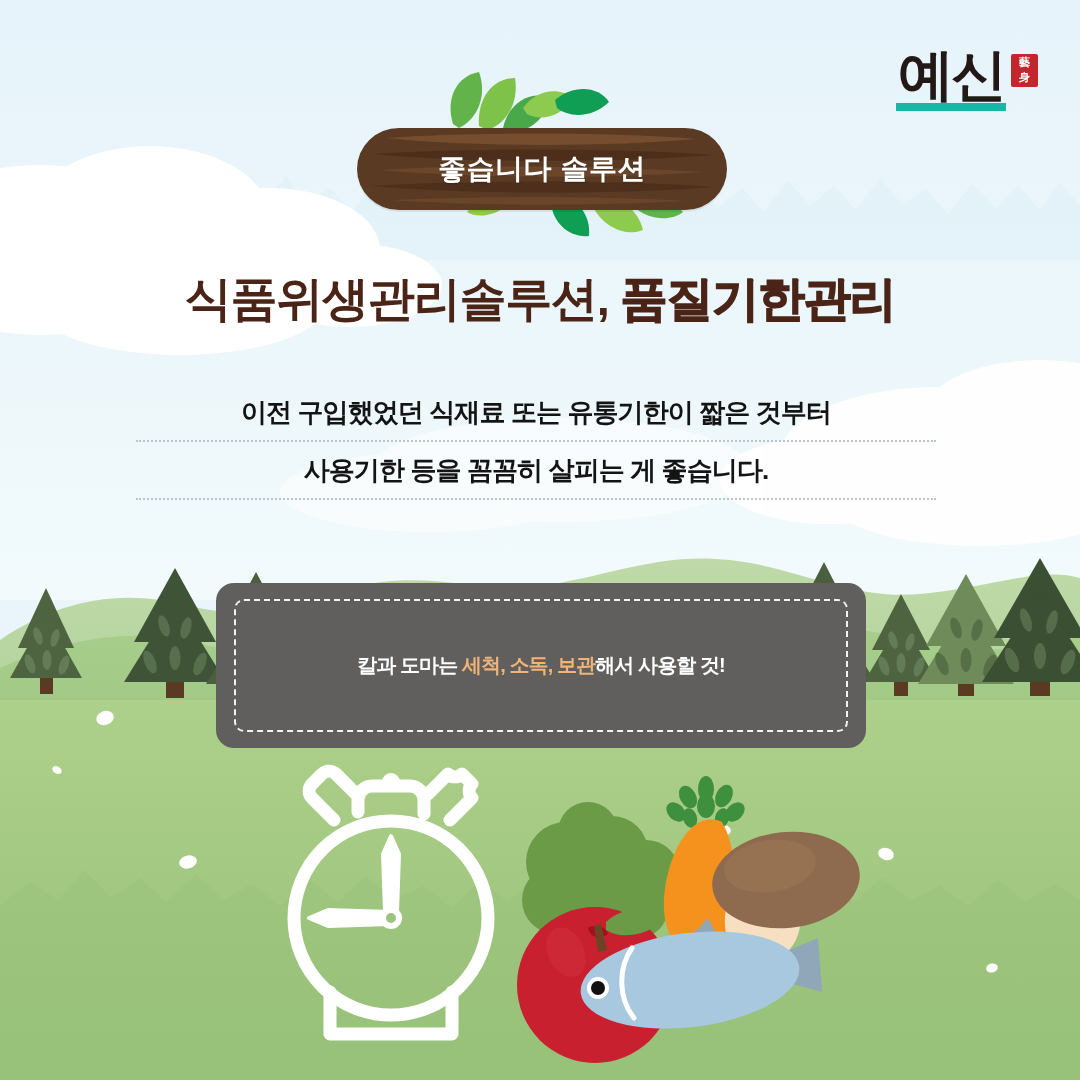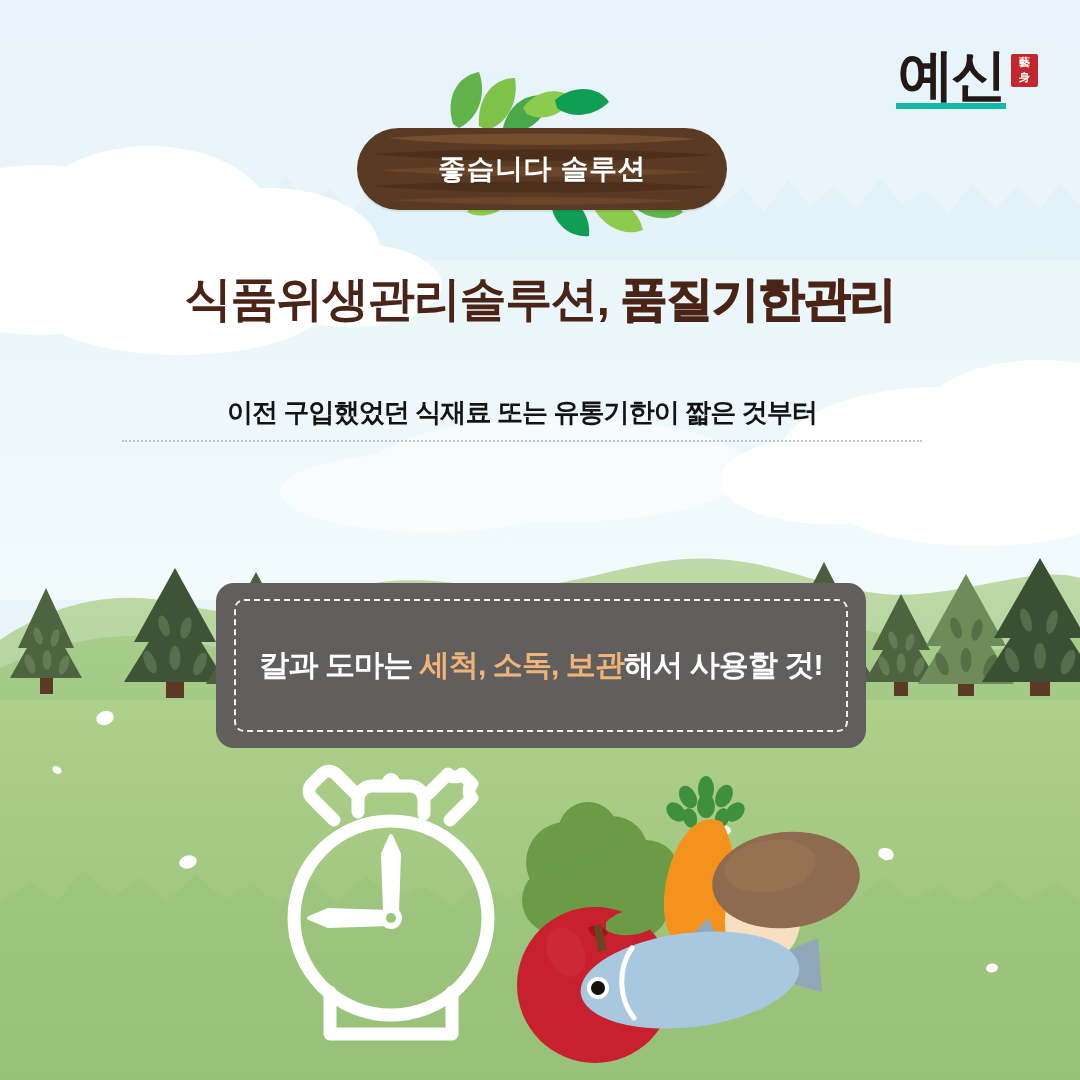--- a/index.html
+++ b/index.html
@@ -65,21 +65,21 @@
     right:42px; top:48px;
     display:flex; align-items:flex-start;
     z-index:6;
   }
   .logo-text {
     font-size:56px;
     font-weight:bold;
     color:#231815;
     line-height:.95;
     letter-spacing:-3px;
-    border-bottom:6px solid #14b8a6;
+    border-bottom:8px solid #14b8a6;
     padding:0 2px 2px 2px;
   }
   .logo-seal {
     margin-left:5px; margin-top:6px;
     width:27px; height:33px;
     background:#C1272D;
     border-radius:2px;
     color:#fff;
     font-size:11px;
     line-height:15px;
@@ -100,21 +100,21 @@
     line-height:1.16;
     letter-spacing:-1.2px;
     white-space:nowrap;
     z-index:5;
   }
   .title .t-light { font-weight:bold; }
   .title .t-strong { font-weight:bold; -webkit-text-stroke:1.4px #4A2417; }
 
   
   .body-block {
-    position:absolute; left:122px; top:384px;
+    position:absolute; left:136px; top:384px;
     width:800px;
     z-index:5;
     text-align:right;
   }
   .body-line {
     height:58px;
     display:flex; align-items:center; justify-content:center;
     border-bottom:2px dotted #B9C6D0;
     color:#141414;
     font-size:26px;
@@ -133,21 +133,21 @@
     z-index:5;
   }
   .callout-inner {
     position:absolute;
     left:18px; top:16px; right:18px; bottom:16px;
     border:2px dashed #F2F2F2;
     border-radius:10px;
     display:flex; align-items:center; justify-content:center;
   }
   .callout-text {
-    font-size:30px;
+    font-size:20px;
     font-weight:bold;
     color:#FFFFFF;
     letter-spacing:-.9px;
     white-space:nowrap;
   }
   .callout-text .hl { color:#F0B478; }
 
   
   .illus { position:absolute; left:0; top:0; width:1080px; height:1080px; z-index:4; pointer-events:none; }
 </style>
@@ -345,20 +345,21 @@
       <span>身</span>
     </div>
   </div>
 
   <div class="title">
     <span class="t-light">식품위생관리솔루션, </span><span class="t-strong">품질기한관리</span>
   </div>
 
   <div class="body-block">
     <div class="body-line">이전 구입했었던 식재료 또는 유통기한이 짧은 것부터</div>
+    <div class="body-line">사용기한 등을 꼼꼼히 살피는 게 좋습니다.</div>
   </div>
 
   <div class="callout">
     <div class="callout-inner">
       <div class="callout-text"><span>칼과 도마는 </span><span class="hl">세척, 소독, 보관</span><span>해서 사용할 것!</span></div>
     </div>
   </div>
 
   <svg class="illus" viewBox="0 0 1080 1080">
 

